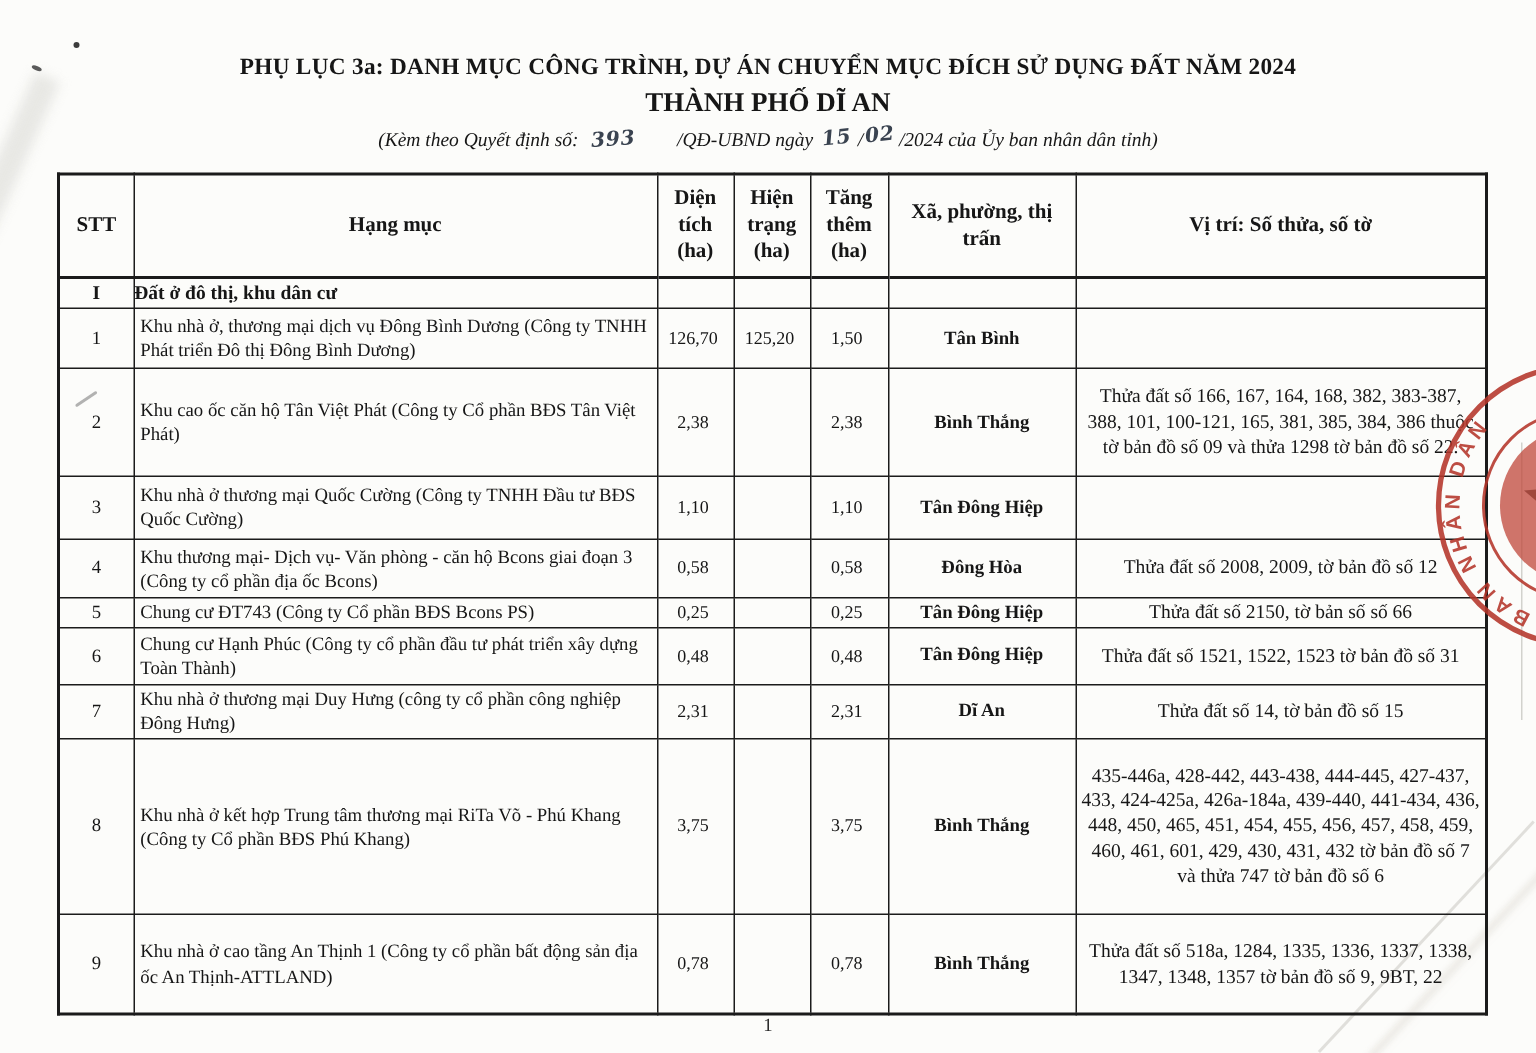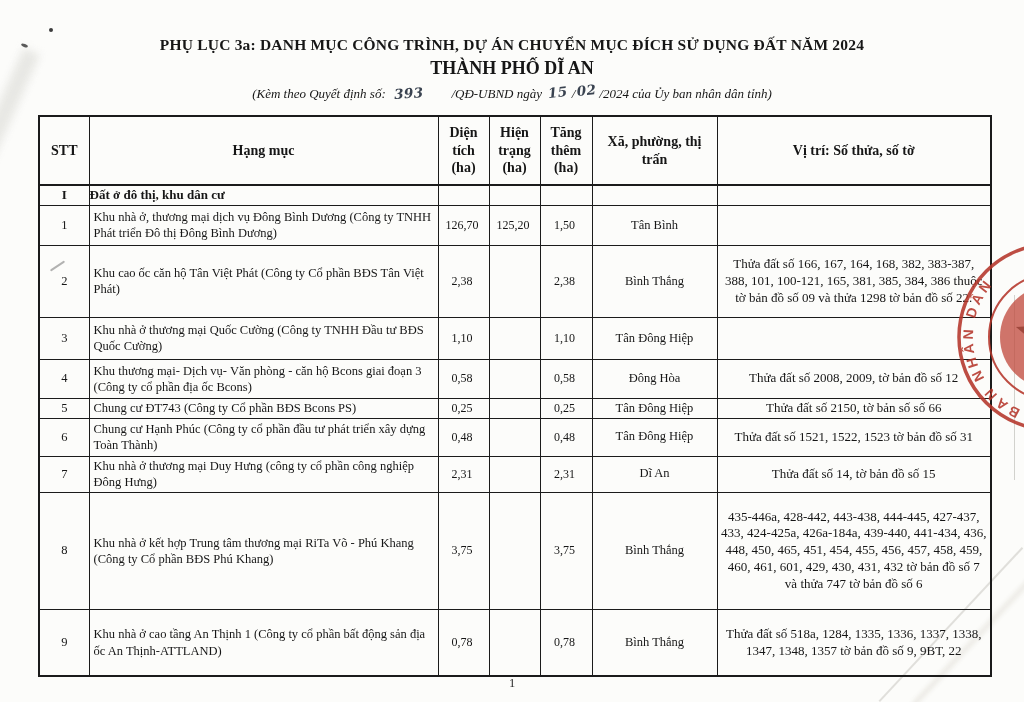--- a/index.html
+++ b/index.html
@@ -26,21 +26,21 @@
   table{border-collapse:collapse;table-layout:fixed;width:952px;border:2px solid #1b1b1b;}
   td,th{border:1px solid #1b1b1b;padding:0;overflow:hidden;}
   thead th{
     font-size:14px;font-weight:bold;text-align:center;vertical-align:middle;
     height:63px;line-height:1.25;padding:2px 3px;border-bottom:2px solid #1b1b1b;
   }
   td{font-size:12.5px;vertical-align:middle;}
   .c-stt{text-align:center;}
   .c-hm{text-align:left;padding:1px 4px;line-height:1.3;}
   .c-num{text-align:center;padding-right:3px;font-size:12px;}
-  .c-xa{text-align:center;line-height:1.25;padding:1px 2px;}
+  .c-xa{text-align:center;line-height:1.25;padding:1px 2px;font-weight:bold;}
   .c-vt{text-align:center;line-height:1.3;padding:1px 3px;font-size:13px;font-family:Liberation Serif, serif;}
   tr.section-row td{font-weight:bold;font-size:13px;}
   tr.section-row .c-hm{padding-left:0;}
   
   .pageno{position:absolute;left:0;top:676px;width:1024px;text-align:center;font-size:12.5px;color:#2a2a2a;}
   
   .stamp{position:absolute;left:952px;top:237px;width:200px;height:200px;opacity:.88;}
   
   .speck{position:absolute;background:#3c3c3c;border-radius:50%;}
   .speck.s1{left:49px;top:28px;width:4px;height:4px;}

